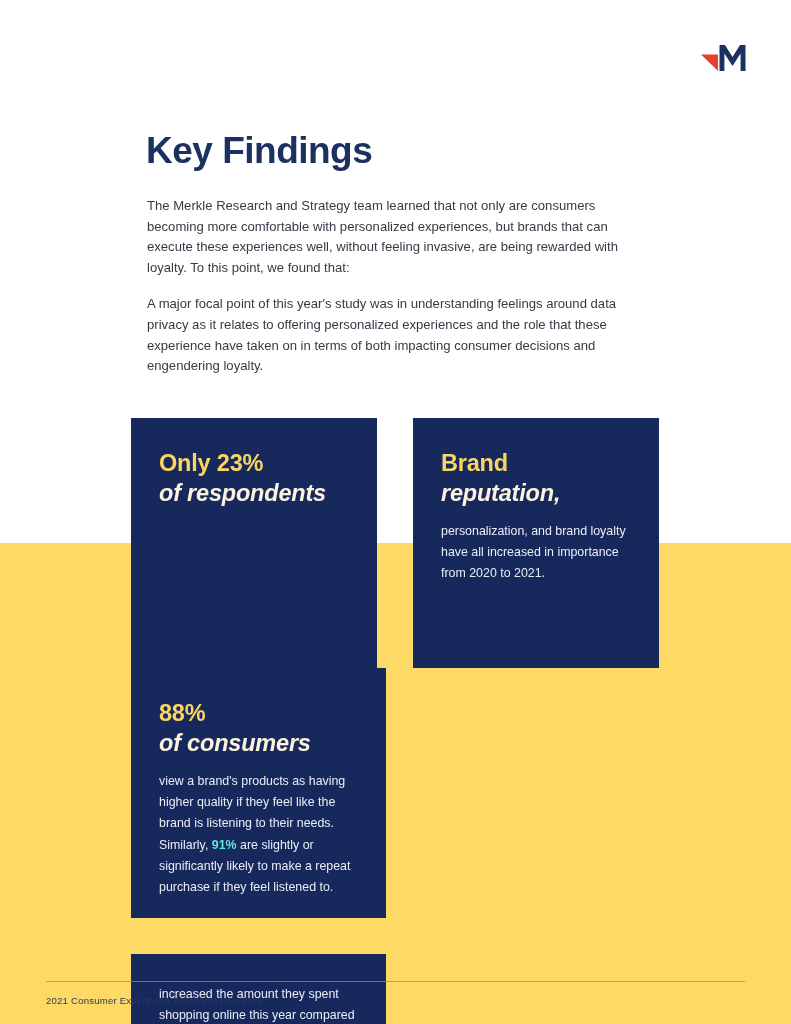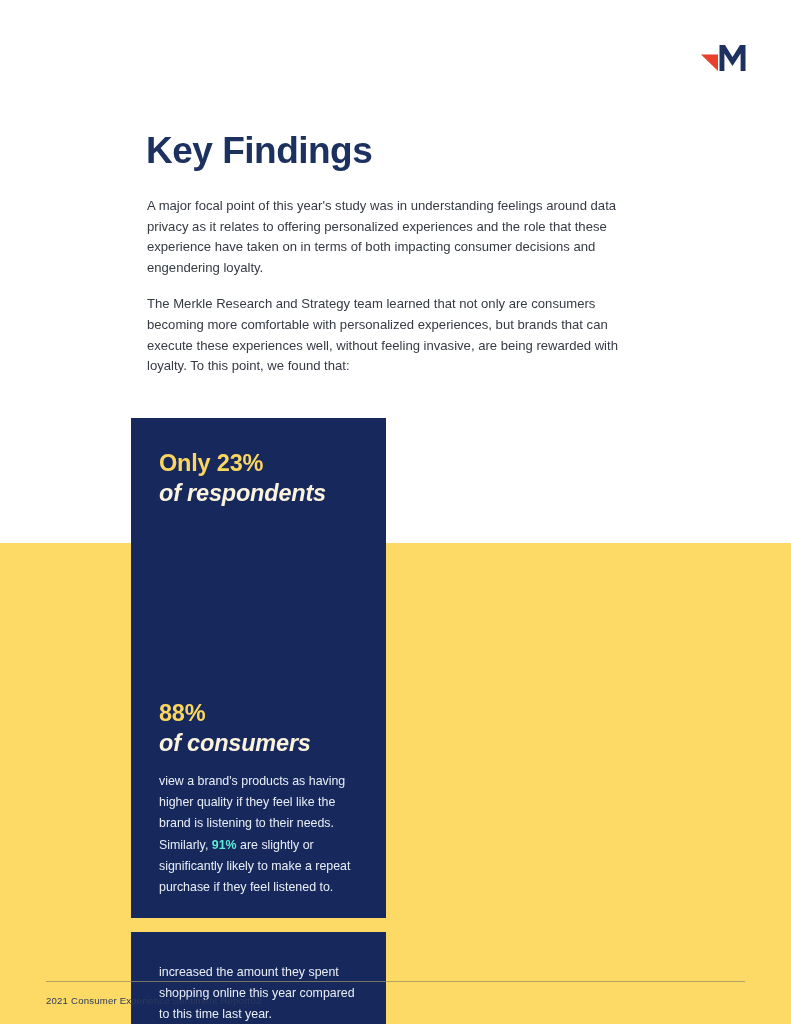--- a/index.html
+++ b/index.html
@@ -57,21 +57,21 @@
   .intro p:last-child{ margin-bottom:0; }
 
   
   .cards{
     position:absolute;
     left:131px; top:418px;
     width:528px;
   }
   .card-row{
     display:flex;
-    gap:14px;
+    gap:36px;
   }
   .card-row.row-2{ margin-top:0;flex-direction:column; }
 
   .card{
     width:255px;
     background:#16285c;
     padding:30px 24px 24px 28px;
   }
   .card.r1{ height:250px; }
   .card.r2{ height:250px; }
@@ -125,34 +125,43 @@
     <polygon points="0,12.5 17,12.5 17,29" fill="#e8402a"></polygon>
     <path d="M18.5,29 L18.5,3 L24,3 L31.5,15 L39,3 L44.5,3 L44.5,29 L39.6,29 L39.6,11.5 L31.5,24 L23.4,11.5 L23.4,29 Z" fill="#1c3160"></path>
   </svg>
 </div>
 
 <div class="page">
 
   <h1 class="page-title">Key Findings</h1>
 
   <div class="intro">
+    <p>The Merkle Research and Strategy team learned that not only are consumers becoming more comfortable with personalized experiences, but brands that can execute these experiences well, without feeling invasive, are being rewarded with loyalty. To this point, we found that:</p>
     <p>A major focal point of this year's study was in understanding feelings around data privacy as it relates to offering personalized experiences and the role that these experience have taken on in terms of both impacting consumer decisions and engendering loyalty.</p>
-    <p>The Merkle Research and Strategy team learned that not only are consumers becoming more comfortable with personalized experiences, but brands that can execute these experiences well, without feeling invasive, are being rewarded with loyalty. To this point, we found that:</p>
   </div>
 
   <div class="cards">
     <div class="card-row row-1">
 
       <div class="card r1">
         <div class="card-head">
           <span class="accent">Only 23%</span>
           <span class="cream">of respondents</span>
         </div>
       </div>
 
+      <div class="card r1">
+        <div class="card-head">
+          <span class="accent">Brand</span>
+          <span class="cream">reputation,</span>
+        </div>
+        <div class="card-body">
+          <span>personalization, and brand loyalty have all increased in importance from 2020 to 2021.</span>
+        </div>
+      </div>
 
     </div>
 
     <div class="card-row row-2">
 
       <div class="card r2">
         <div class="card-head">
           <span class="accent">88%</span>
           <span class="cream">of consumers</span>
         </div>

